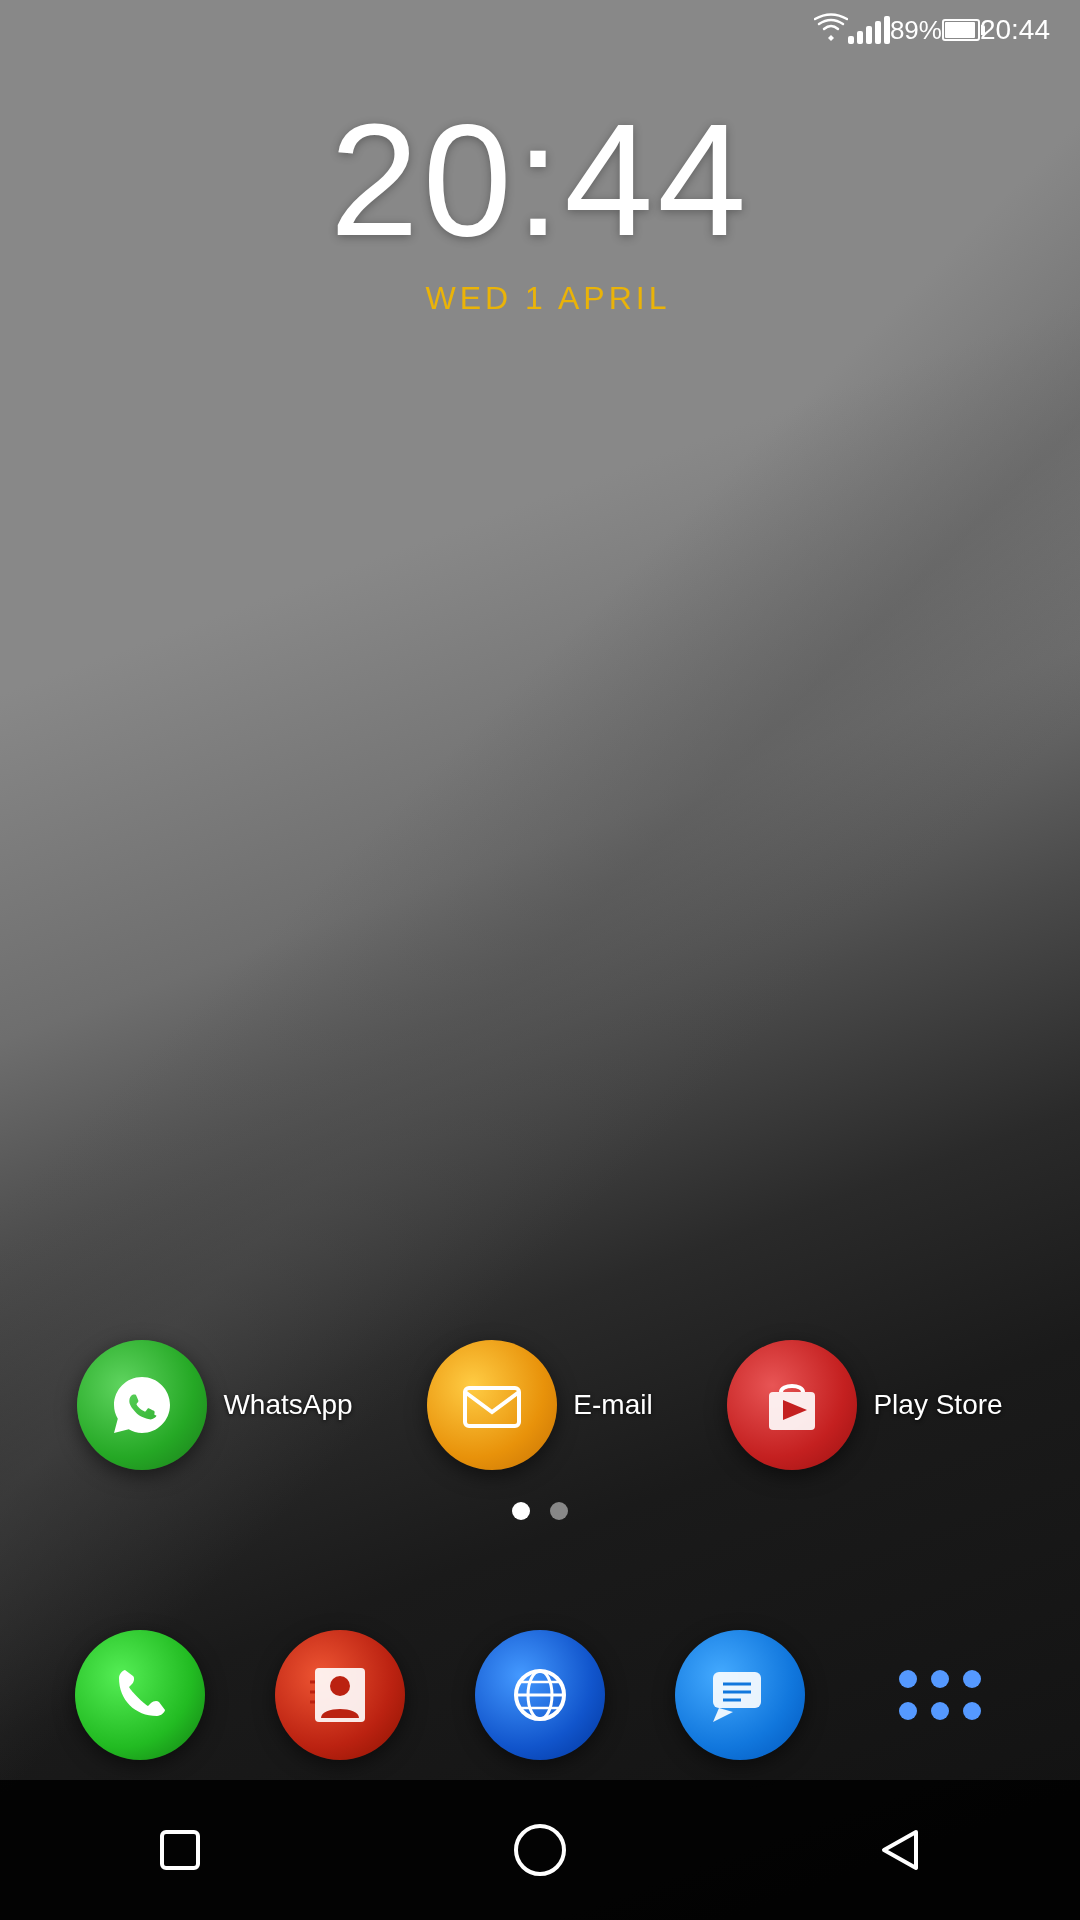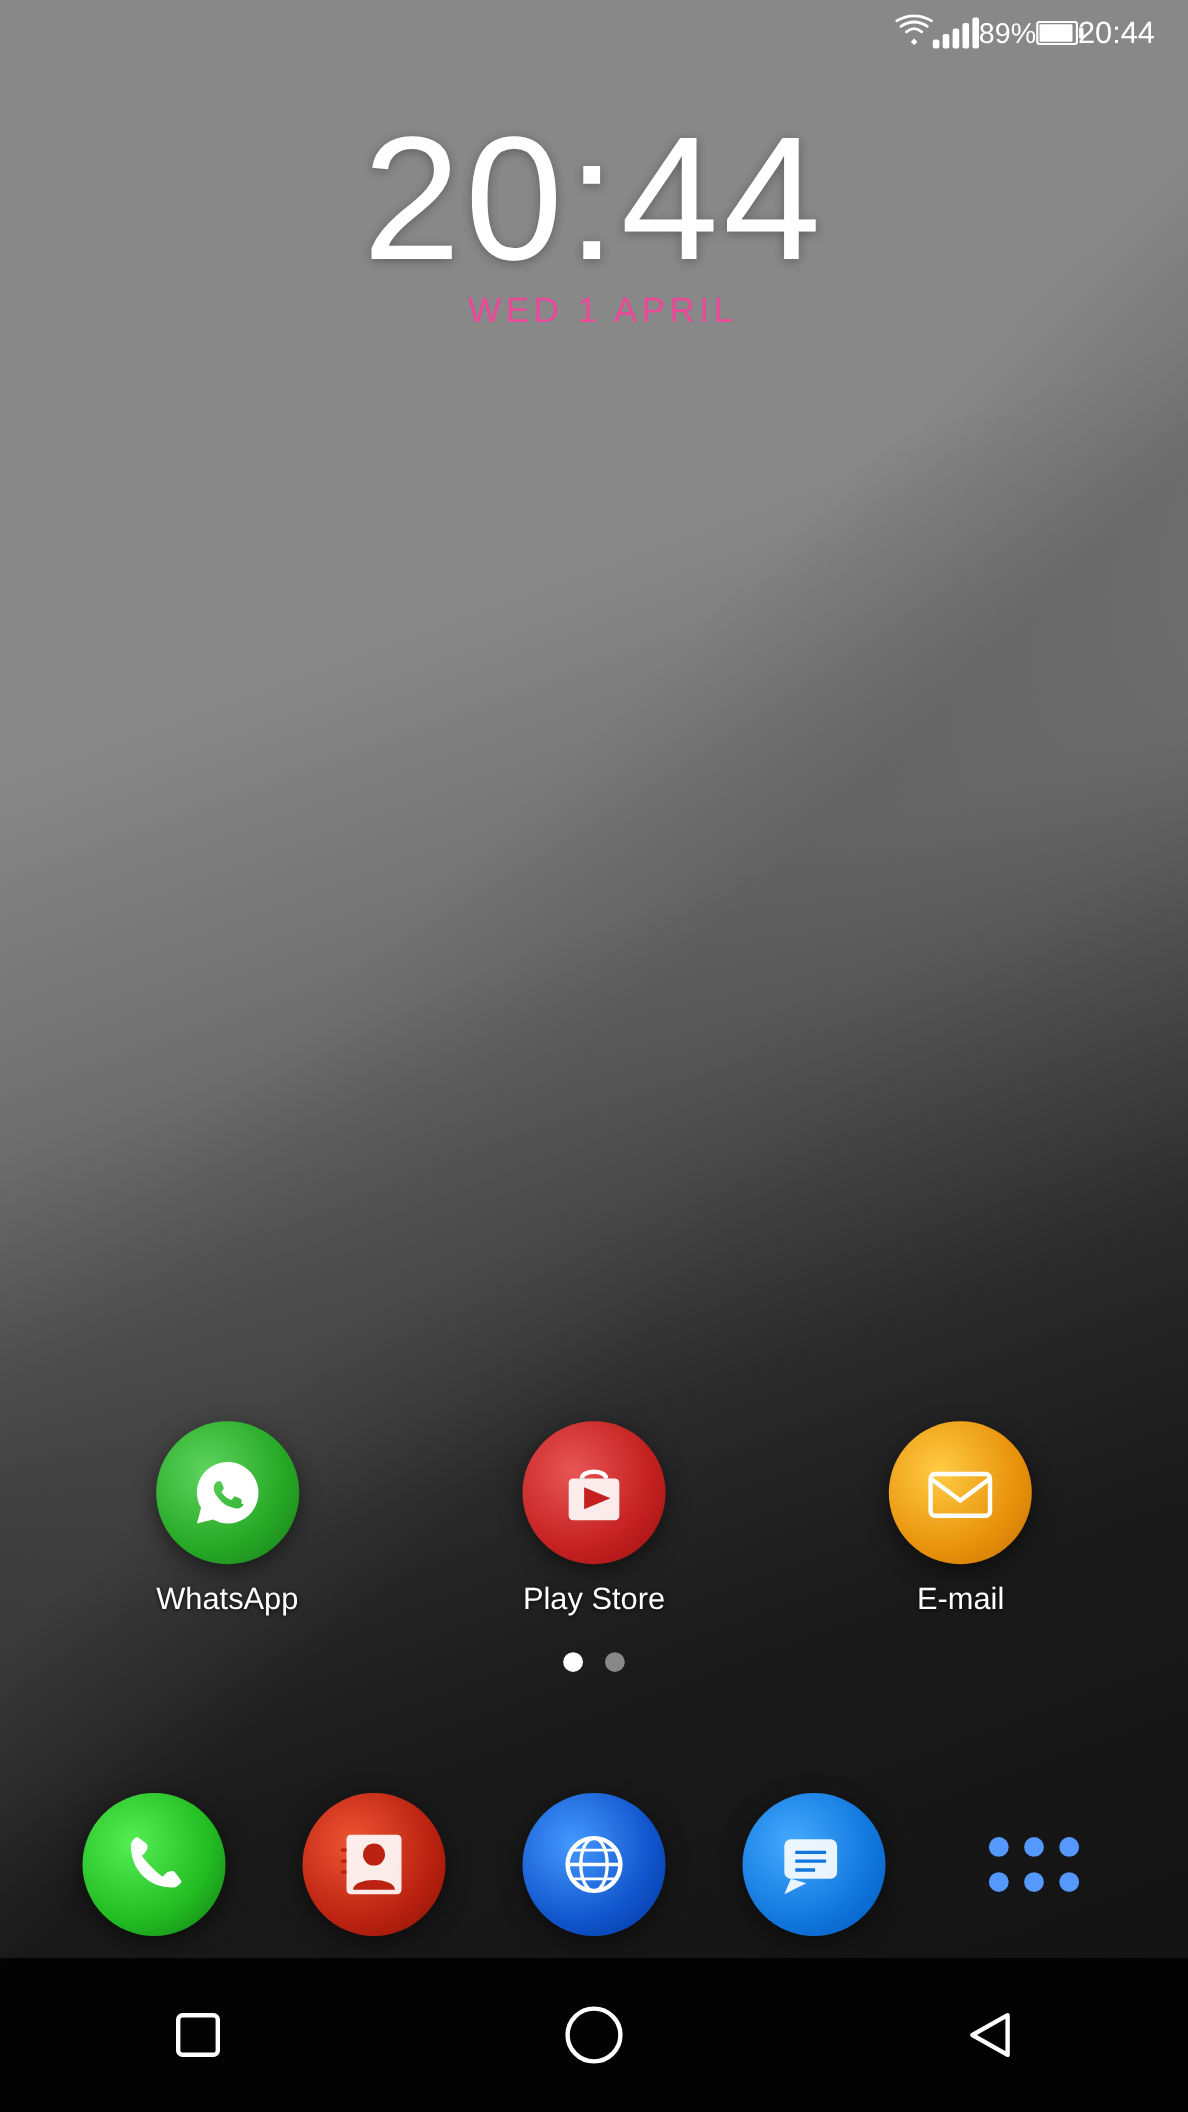--- a/index.html
+++ b/index.html
@@ -121,42 +121,41 @@
       font-size: 160px;
       color: white;
       font-weight: 200;
       letter-spacing: 4px;
       line-height: 1;
       text-shadow: 0 2px 10px rgba(0,0,0,0.3);
     }
 
     .clock-date {
       font-size: 32px;
-      color: #ec4899;
+      color: #eab308;
       letter-spacing: 4px;
-      margin-top: 4px;
+      margin-top: 20px;
       font-weight: 400;
       padding-left: 16px;
     }
 
     
     .app-row {
       position: absolute;
       bottom: 450px;
       width: 100%;
       display: flex;
       justify-content: space-around;
       align-items: center;
       padding: 0 40px;
       z-index: 10;
     }
 
     .app-item {
       display: flex;
-      flex-direction: column;
       align-items: center;
       gap: 16px;
       cursor: pointer;
     }
 
     .app-icon {
       width: 130px;
       height: 130px;
       border-radius: 50%;
       display: flex;
@@ -349,40 +348,40 @@
   <div class="app-item">
     <div class="app-icon icon-whatsapp">
       <svg viewBox="0 0 70 70" fill="white">
         <path d="M35 7C19.5 7 7 19.5 7 35c0 5 1.4 9.7 3.8 13.7L7 63l14.7-3.7C25.5 61.4 30.1 63 35 63c15.5 0 28-12.5 28-28S50.5 7 35 7zm14.5 38.8c-.6 1.7-3.5 3.3-4.8 3.5-1.3.2-2.5.3-8.1-1.7-6.8-2.4-11.1-9.3-11.5-9.7-.3-.4-2.8-3.7-2.8-7s1.8-5 2.4-5.6c.6-.7 1.4-.8 1.8-.8.4 0 .9 0 1.3.01.4 0 .9-.2 1.4 1.1.6 1.3 2 4.5 2.1 4.8.1.3.2.7 0 1.1-.2.4-.3.6-.6 1-.3.3-.6.7-.8.9-.3.3-.6.6-.3 1.1.3.5 1.5 2.5 3.2 4 2.2 2 4.1 2.6 4.6 2.9.6.3 1 .2 1.3-.2.4-.4 1.5-1.8 1.9-2.4.4-.6.9-.5 1.5-.3.6.2 3.7 1.7 4.3 2.1.6.3 1 .5 1.1.8.2.3.2 1.6-.3 3.2z"></path>
       </svg>
     </div>
     <span class="app-label">WhatsApp</span>
   </div>
 
   <div class="app-item">
+    <div class="app-icon icon-email">
+      <svg viewBox="0 0 70 70" fill="white">
+        <rect x="8" y="18" width="54" height="38" rx="4" fill="none" stroke="white" stroke-width="4"></rect>
+        <polyline points="8,22 35,42 62,22" stroke="white" stroke-width="4" fill="none"></polyline>
+      </svg>
+    </div>
+    <span class="app-label">E-mail</span>
+  </div>
+
+  <div class="app-item">
     <div class="app-icon icon-playstore">
       <svg viewBox="0 0 70 70" fill="white">
 
         <rect x="12" y="22" width="46" height="38" rx="4" fill="white" opacity="0.9"></rect>
         <path d="M24 22 C24 14 46 14 46 22" stroke="white" stroke-width="4" fill="none"></path>
 
         <polygon points="26,30 26,50 50,40" fill="#c42020"></polygon>
       </svg>
     </div>
     <span class="app-label">Play Store</span>
-  </div>
-
-  <div class="app-item">
-    <div class="app-icon icon-email">
-      <svg viewBox="0 0 70 70" fill="white">
-        <rect x="8" y="18" width="54" height="38" rx="4" fill="none" stroke="white" stroke-width="4"></rect>
-        <polyline points="8,22 35,42 62,22" stroke="white" stroke-width="4" fill="none"></polyline>
-      </svg>
-    </div>
-    <span class="app-label">E-mail</span>
   </div>
 
 
 
 </div>
 
 <div class="page-dots">
   <div class="dot dot-active"></div>
   <div class="dot dot-inactive"></div>
 </div>

